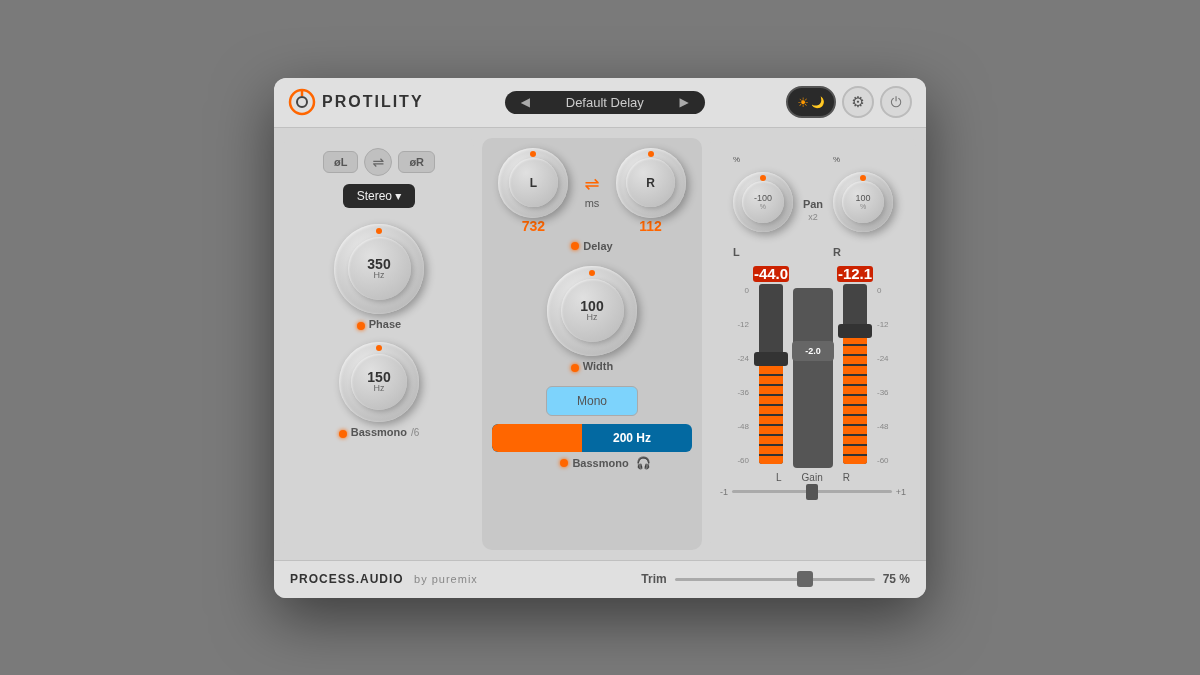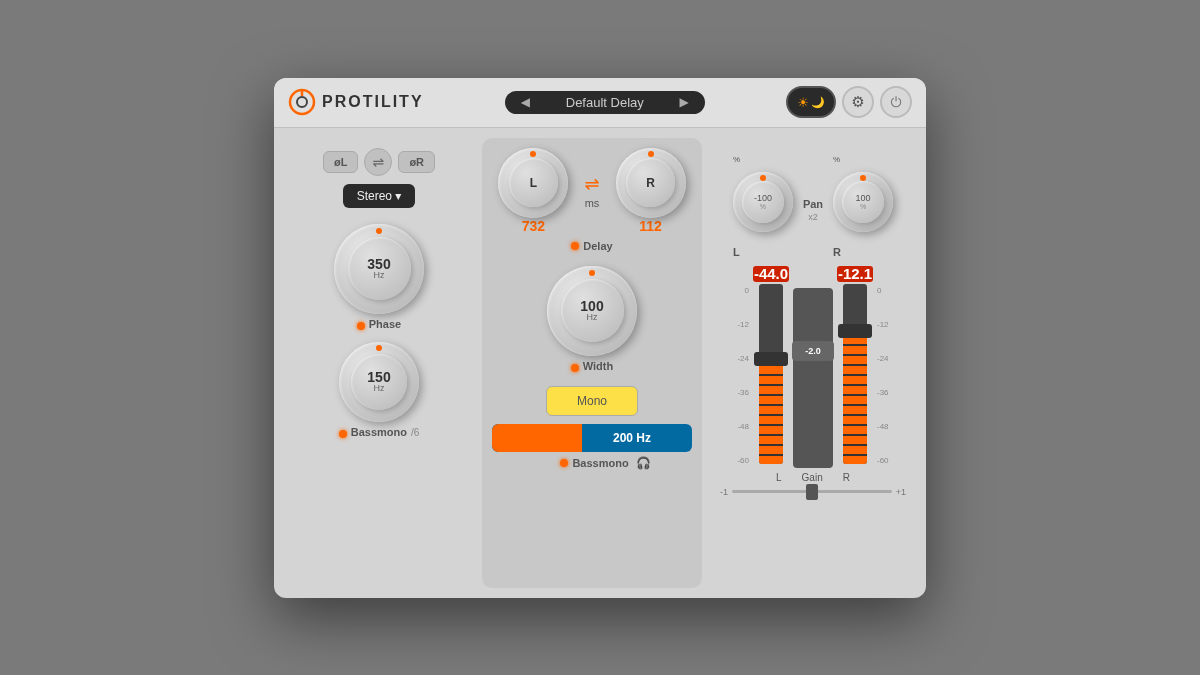--- a/index.html
+++ b/index.html
@@ -348,21 +348,21 @@
       color: #555;
       font-weight: 600;
     }
     .pan-center-label {
       font-size: 11px;
       color: #555;
       font-weight: 600;
     }
     
     .mono-btn {
-      background: #fde047;
+      background: #7dd3fc;
       border: 1px solid #aaa;
       border-radius: 6px;
       padding: 7px 30px;
       font-size: 12px;
       color: #555;
       cursor: pointer;
       margin: 8px 0;
     }
     
     .bassmono-bar {
@@ -802,13 +802,26 @@
         <span class="trim-bot-label">-1</span>
         <div class="trim-bottom-track">
           <div class="trim-bottom-thumb"></div>
         </div>
         <span class="trim-bot-label">+1</span>
       </div>
     </div>
 
   </div>
 
+  <div class="footer">
+    <span class="footer-brand">
+      <span style="font-weight:900;letter-spacing:1px;color:#333;">PROCESS.AUDIO</span>
+      <span style="font-weight:400;font-size:11px;color:#888;margin-left:6px;">by puremix</span>
+    </span>
+    <span class="trim-label">Trim</span>
+    <div class="trim-slider-wrap">
+      <div class="trim-slider">
+        <div class="trim-thumb"></div>
+      </div>
+    </div>
+    <span class="trim-percent">75 %</span>
+  </div>
 </div>
 
 </body></html>

